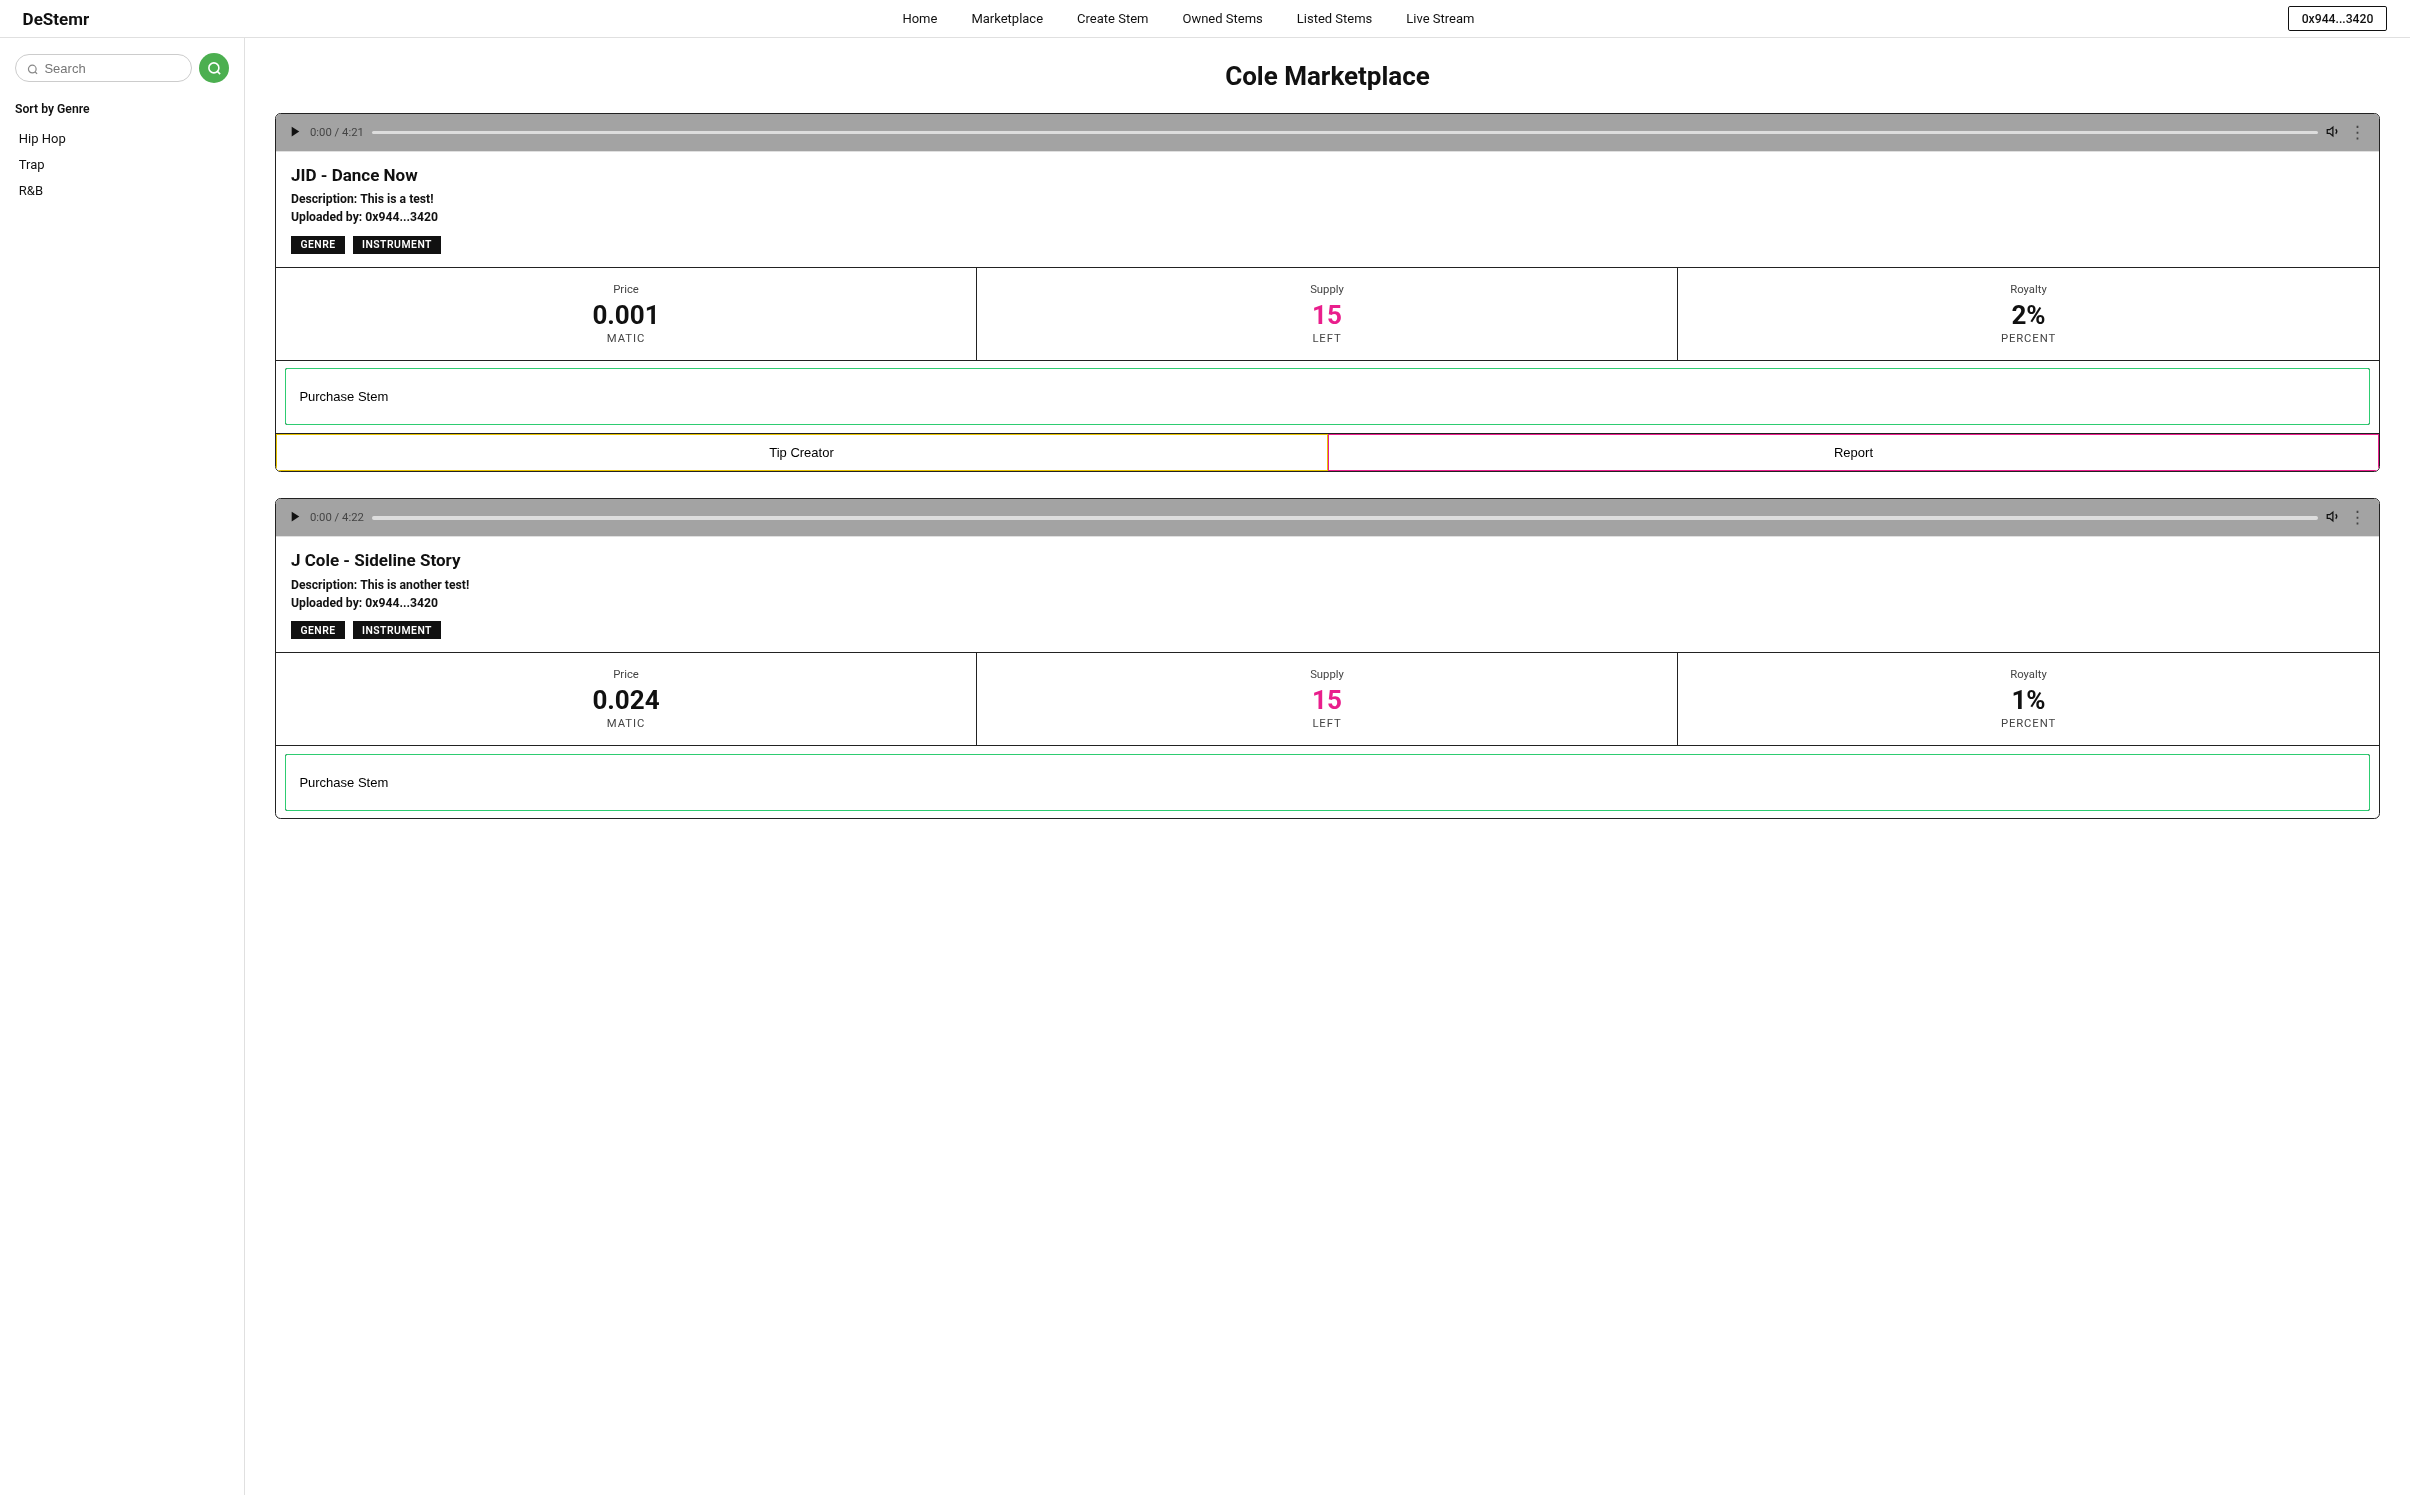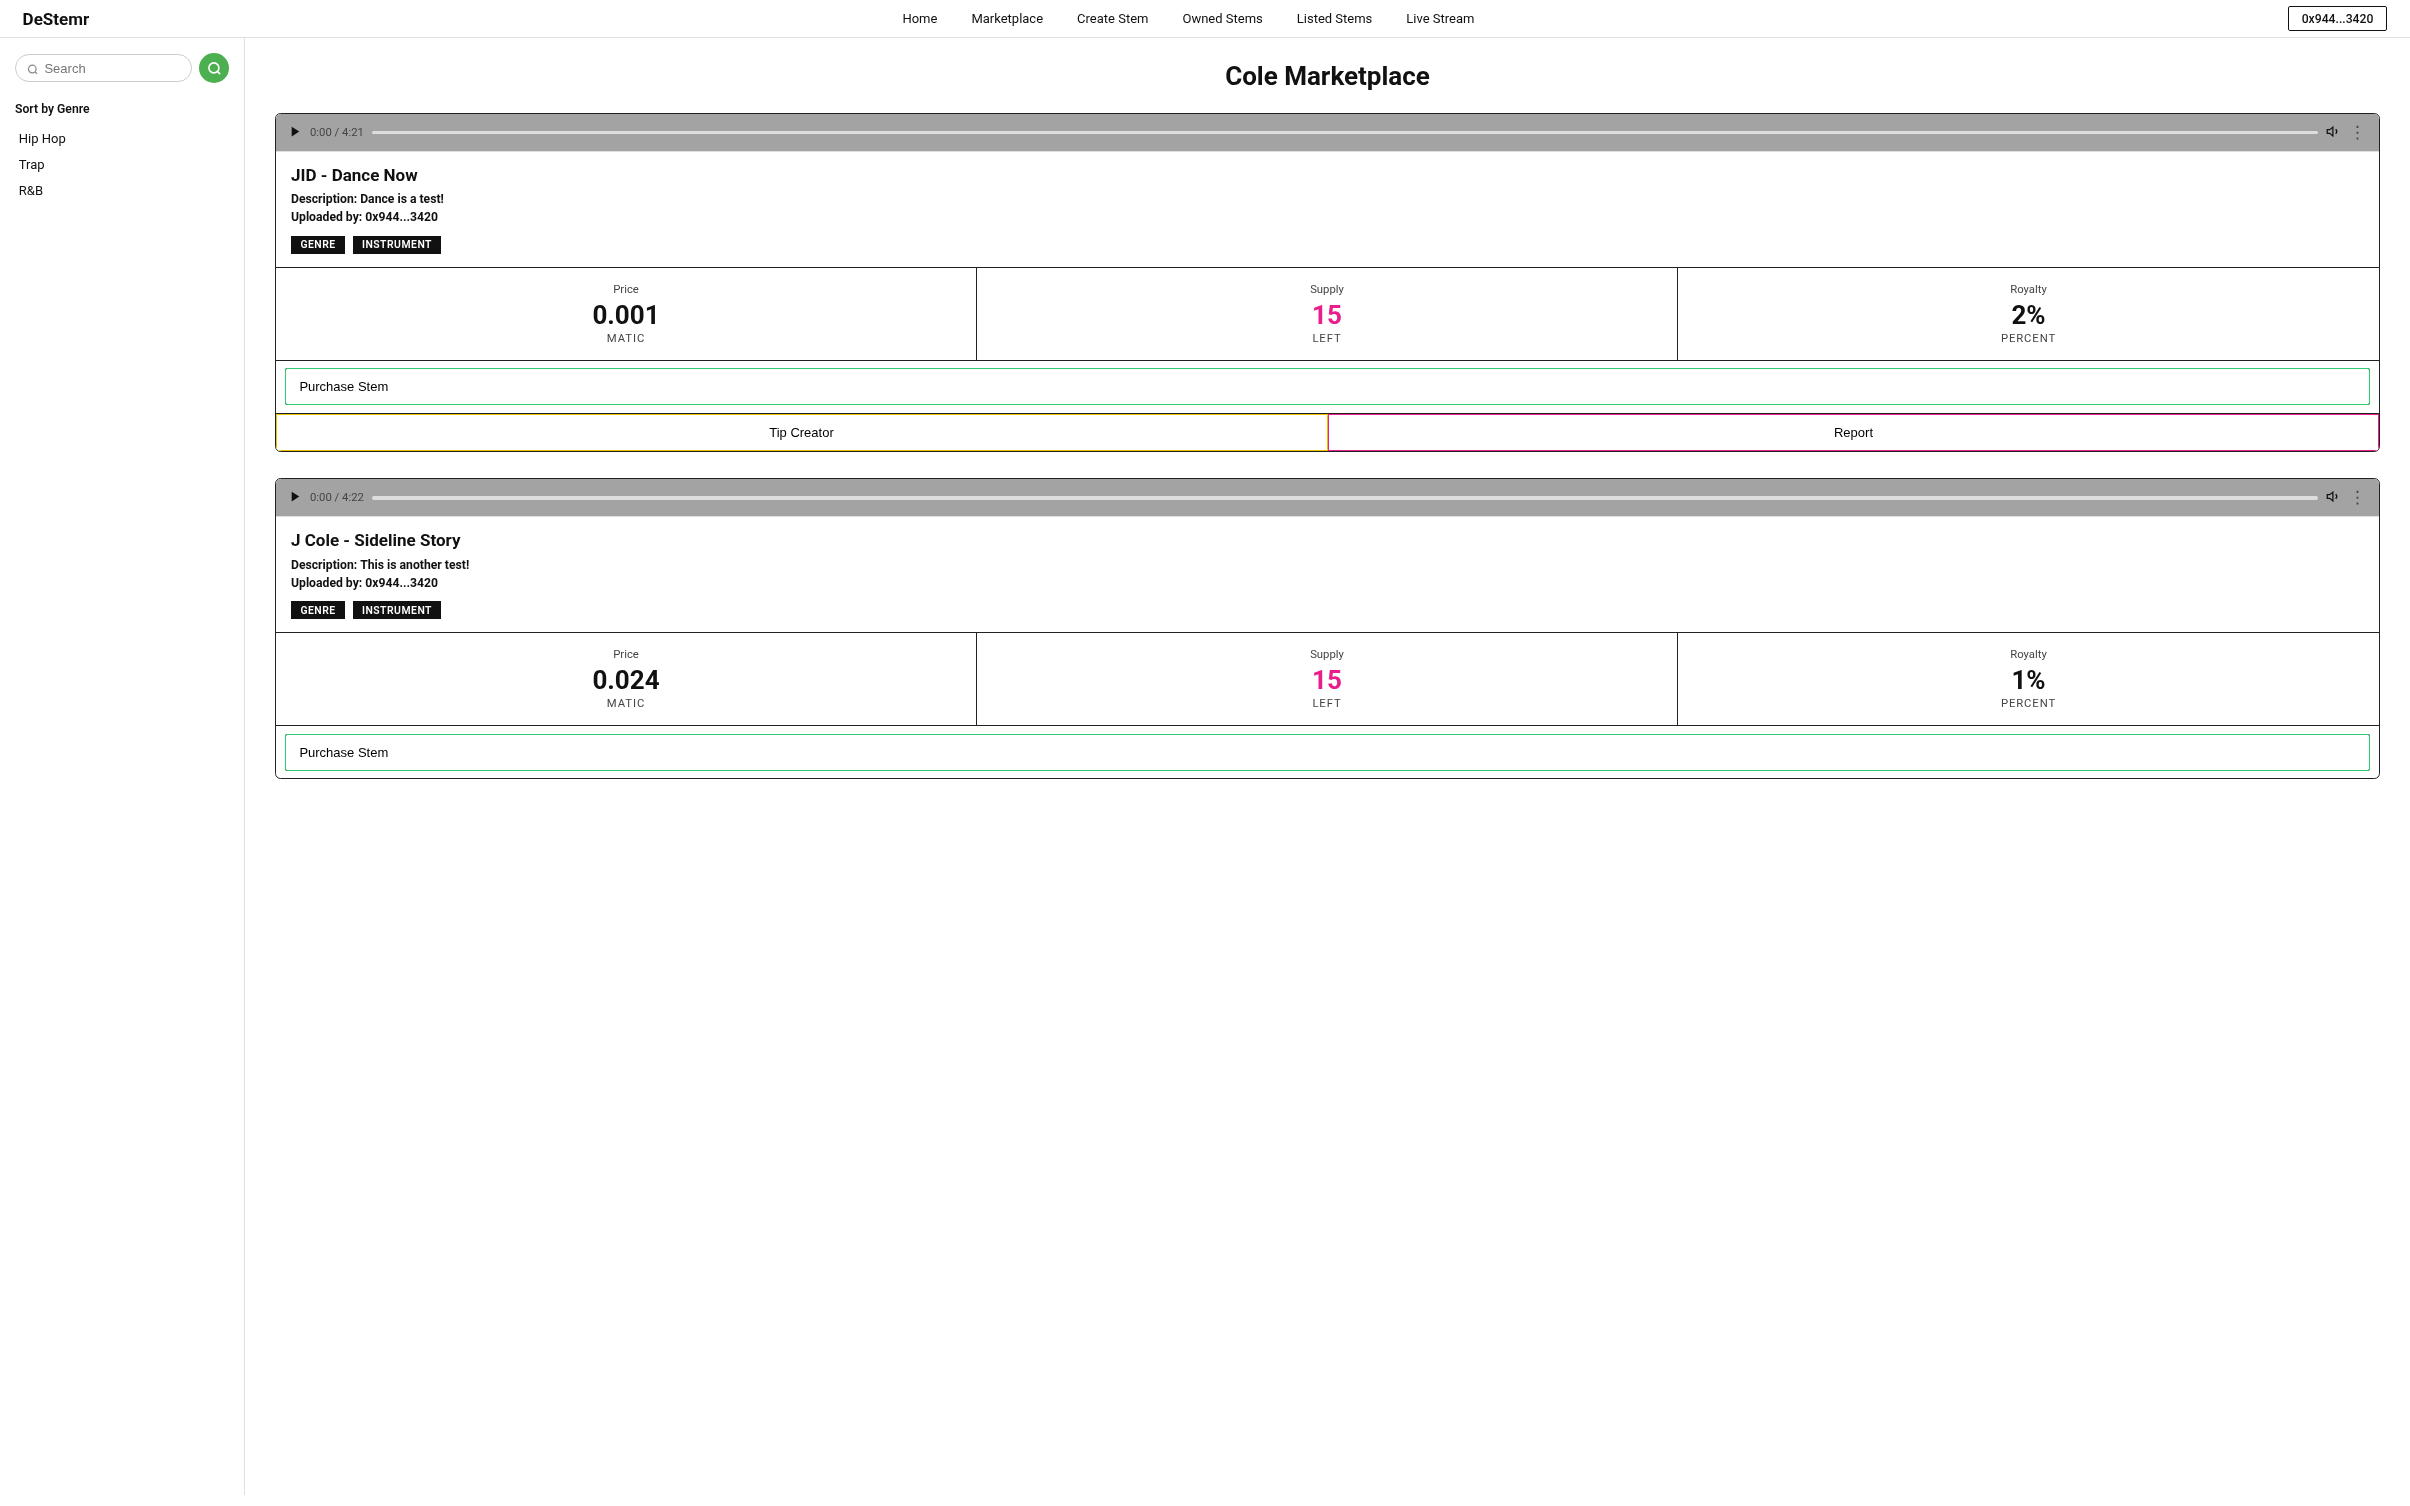--- a/index.html
+++ b/index.html
@@ -104,21 +104,21 @@
     .stat-cell:last-child { border-right: none; }
     .stat-label { font-size: 11.3px; color: #444; margin-bottom: 3.8px; }
     .stat-value { font-size: 26px; font-weight: 700; }
     .stat-value.pink { color: #e91e8c; }
     .stat-unit { font-size: 11.3px; color: #444; margin-top: 1.9px; letter-spacing: 0.9px; }
 
     
     .stem-actions { border-top: 1.4px solid #222; }
     .purchase-btn-wrap { padding: 7.5px 9.4px; }
     .purchase-btn {
-      width: 100%; padding: 10px; border: 1.9px solid #111; background: #fff;
+      width: 100%; padding: 20px; border: 1.9px solid #111; background: #fff;
       font-size: 13px; cursor: pointer; border-radius: 1.9px;
       font-weight: 500; text-align: left; padding-left: 13px;
       outline: 1.9px solid #2ecc71; outline-offset: -1.9px;
     }
     .tip-report-row { display: flex; border-top: 1.4px solid #222; }
     .tip-btn, .report-btn {
       flex: 1; padding: 11.3px; border: none; background: #fff;
       font-size: 13px; cursor: pointer; font-weight: 500; text-align: center;
     }
     .tip-btn {
@@ -190,21 +190,21 @@
             <polygon points="11,5 6,9 2,9 2,15 6,15 11,19"></polygon>
               <path d="M15.54 8.46a5 5 0 0 1 0 7.07"></path>
           </svg>
         </span>
         <span class="more-icon">⋮</span>
       </div>
 
       <div class="stem-info">
         <div class="stem-title">JID - Dance Now</div>
         <div class="stem-description">
-          <span>Description:</span> <span>Dance is a test!</span>
+          <span>Description:</span> <span>This is a test!</span>
         </div>
         <div class="stem-uploader">
           <span>Uploaded by:</span> <span>0x944...3420</span>
         </div>
         <div class="stem-tags">
           <span class="tag">GENRE</span>
           <span class="tag">INSTRUMENT</span>
         </div>
       </div>
 

